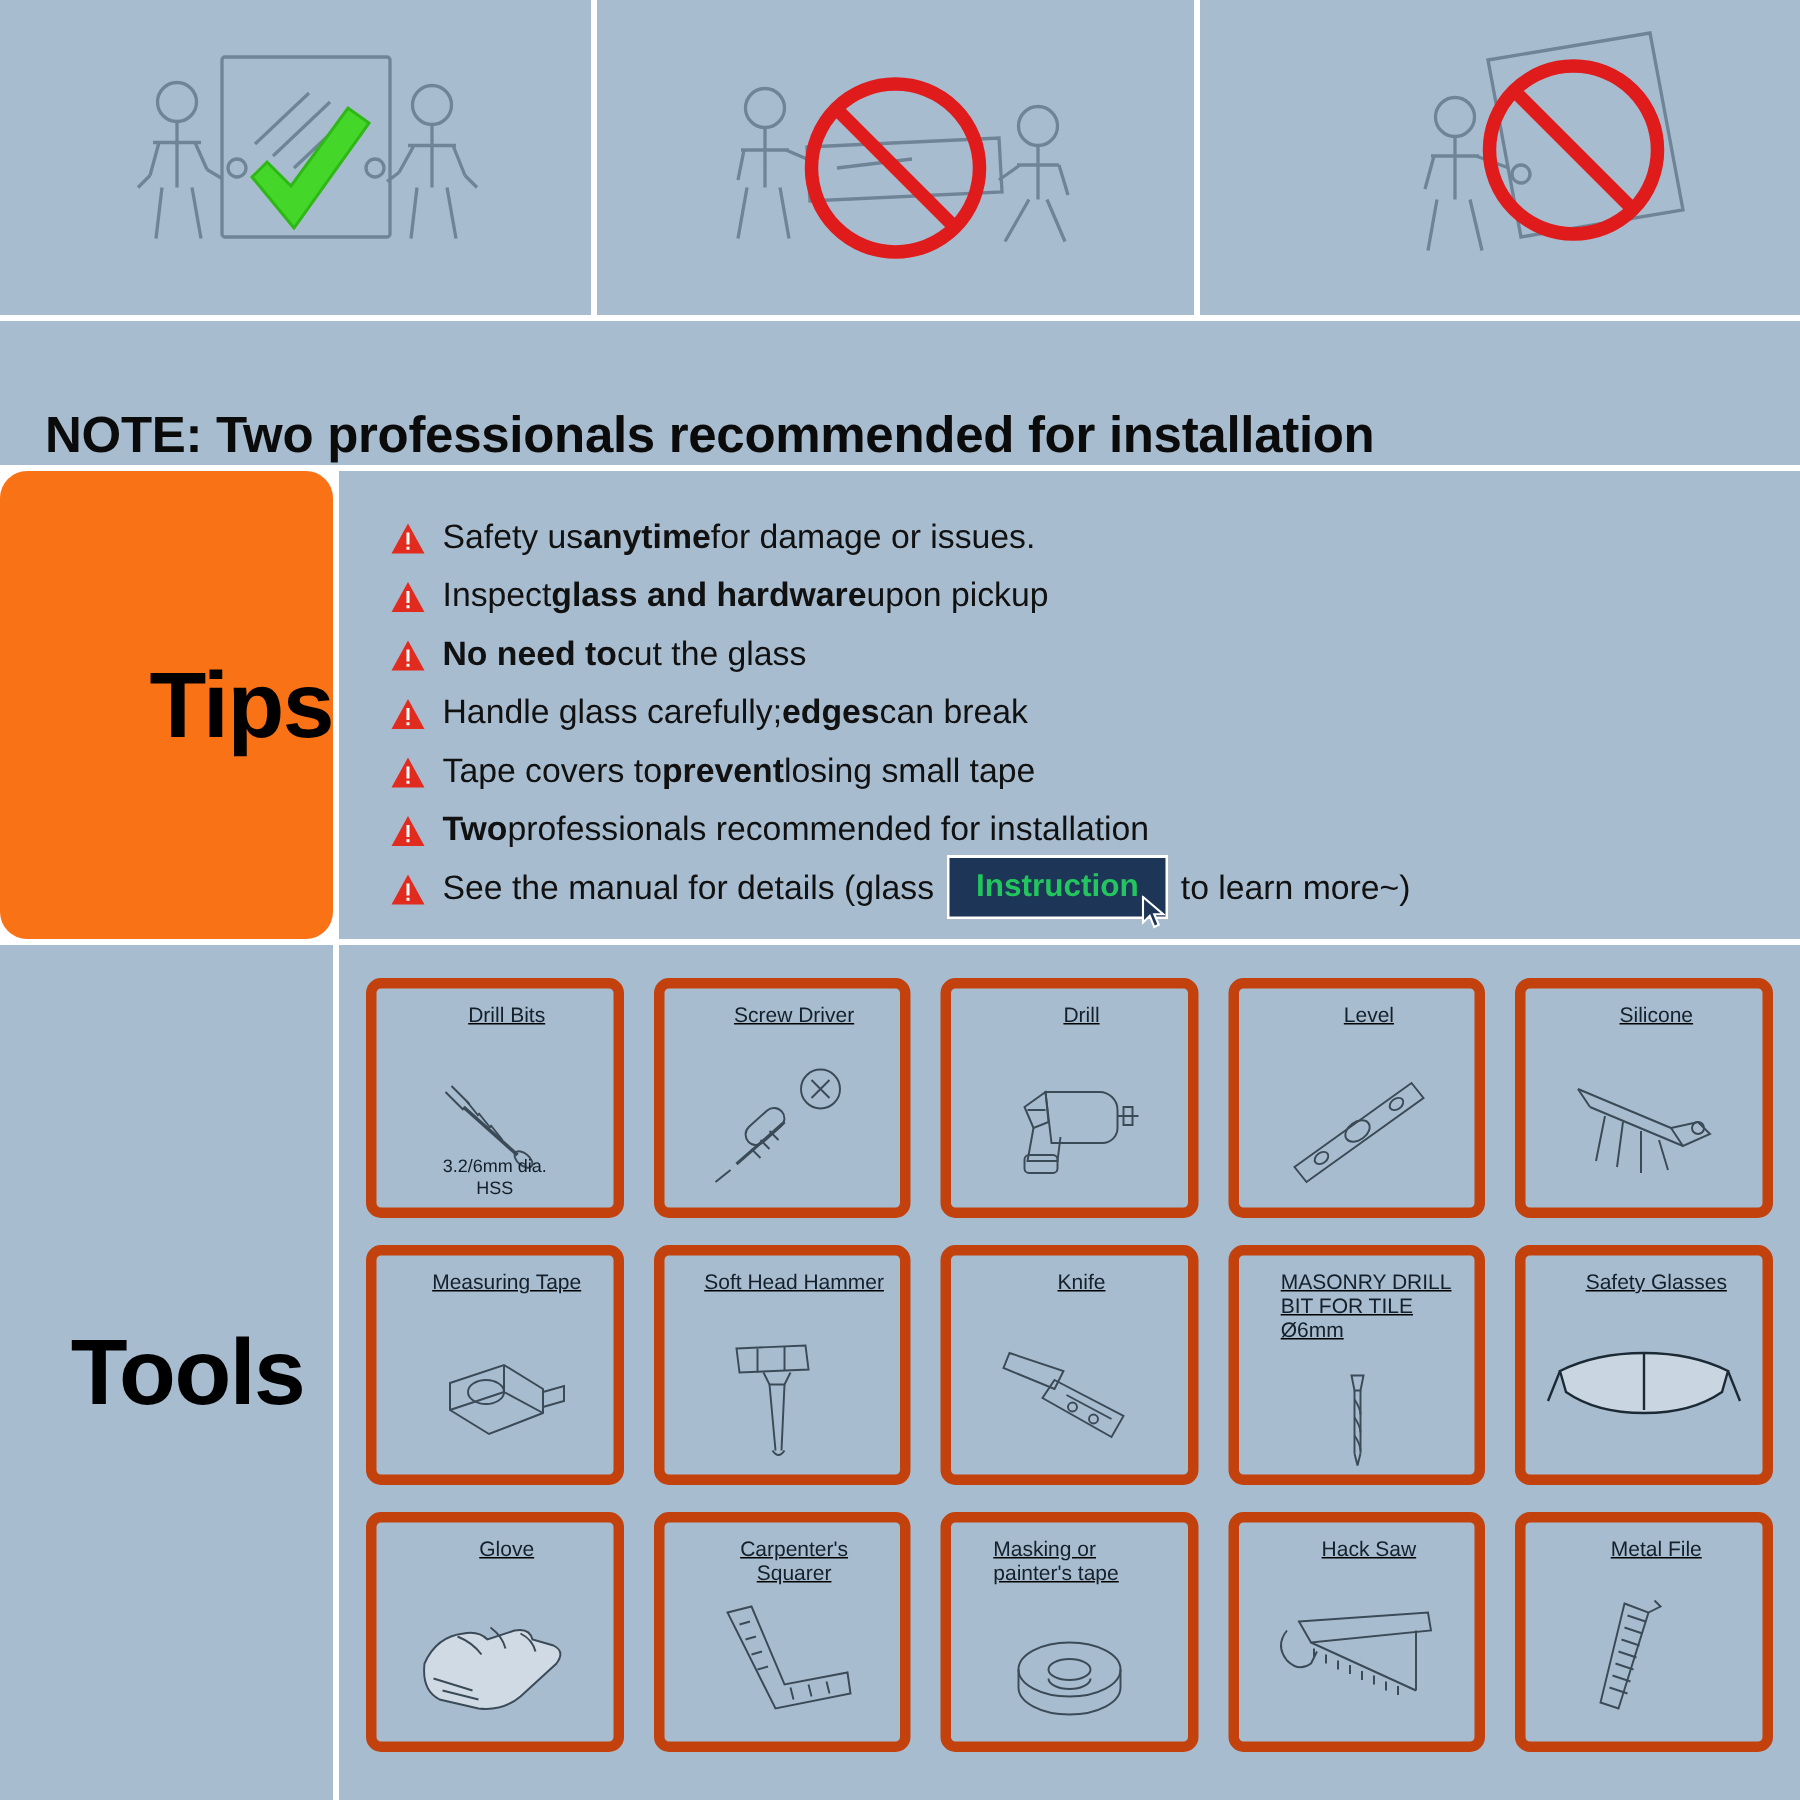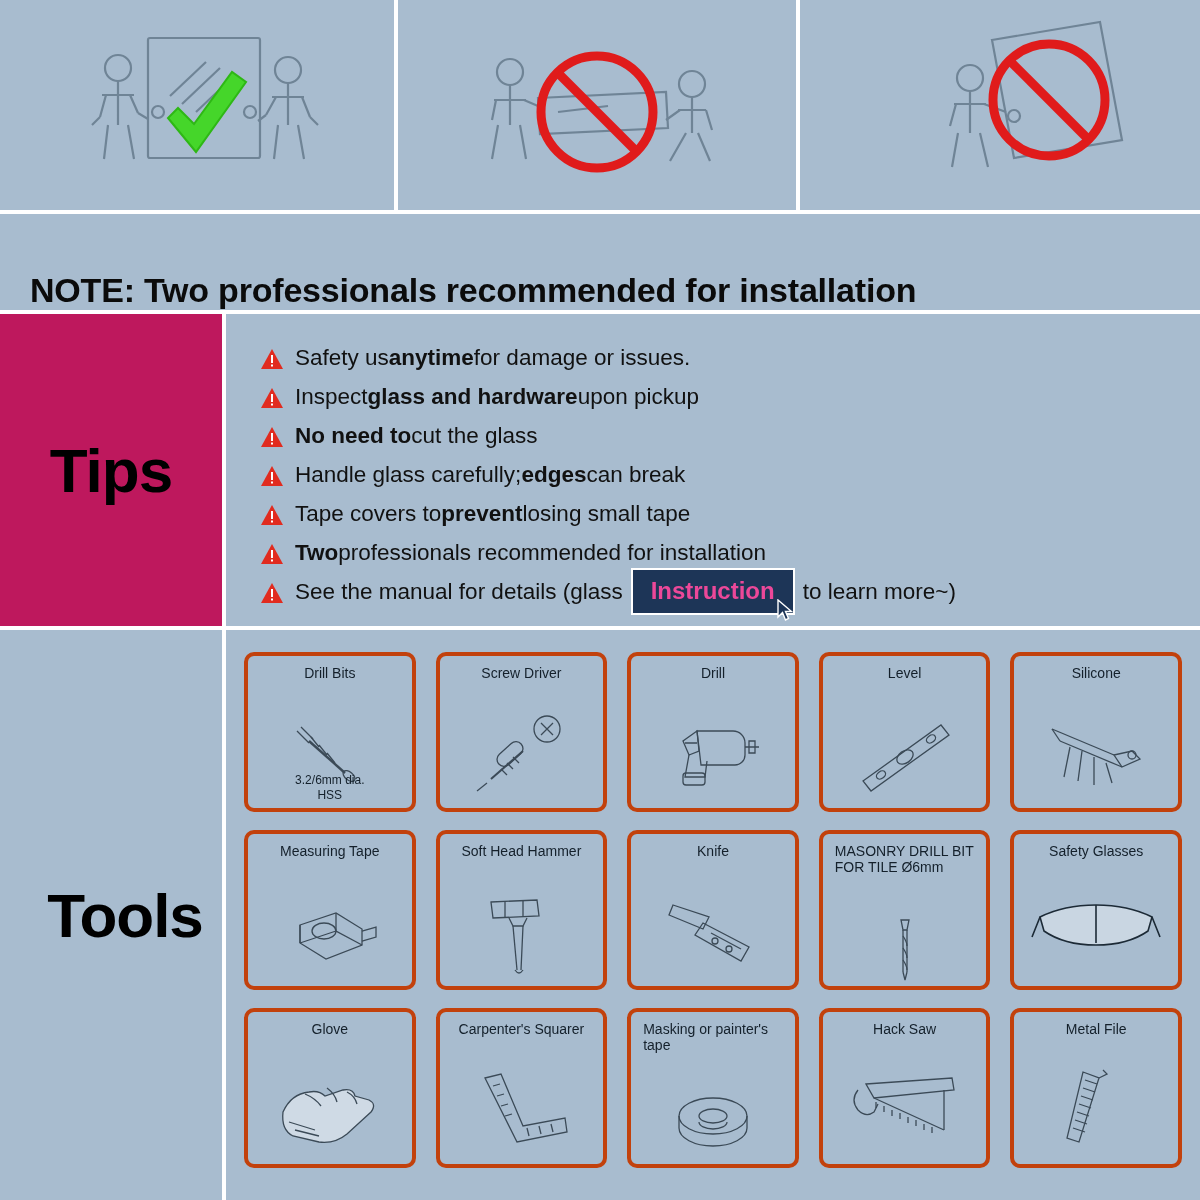--- a/index.html
+++ b/index.html
@@ -53,24 +53,25 @@
   
   .tips-section {
     display: flex;
     width: 1200px;
     height: 312px;
     margin-top: 4px;
     gap: 4px;
   }
   .tips-label-cell {
     width: 222px;
-    background: #be185d;
+    background: #f97316;
     display: flex;
     align-items: center;
-    justify-content: center;
+    justify-content: flex-end;
+    border-radius: 18px;
   }
   .section-label {
     font-size: 62px;
     font-weight: bold;
     color: #000;
     letter-spacing: -1px;
   }
   .tips-body {
     width: 974px;
     background: #a8bccf;
@@ -88,23 +89,23 @@
     width: 24px; height: 22px;
     margin-right: 11px;
     flex: none;
     position: relative;
     top: 1px;
   }
   .tip-row b { font-weight: bold; }
   .instruction-btn {
     display: inline-block;
     background: #1d3557;
-    color: #ec4899;
+    color: #22c55e;
     font-weight: bold;
-    font-size: 24px;
+    font-size: 21px;
     padding: 7px 18px 8px 18px;
     margin: 0 8px;
     border: 2px solid #ffffff;
     position: relative;
   }
   .cursor-glyph {
     position: absolute;
     right: -4px;
     bottom: -10px;
     width: 22px; height: 24px;
@@ -131,25 +132,26 @@
     background: #a8bccf;
     padding: 22px 18px 0 18px;
   }
   .tools-grid {
     display: grid;
     grid-template-columns: repeat(5, 1fr);
     grid-template-rows: repeat(3, 160px);
     gap: 18px 20px;
   }
   .tool-card {
-    border: 4px solid #c2410c;
+    border: 7px solid #c2410c;
     border-radius: 10px;
     position: relative;
-    padding: 9px 8px 4px 8px;
+    padding: 9px 8px 4px 24px;
     overflow: hidden;
+    text-decoration: underline;
   }
   .tool-name {
     font-size: 14px;
     color: #14202b;
     text-align: center;
     line-height: 1.15;
   }
   .tool-name.left {
     text-align: left;
     padding-left: 4px;

